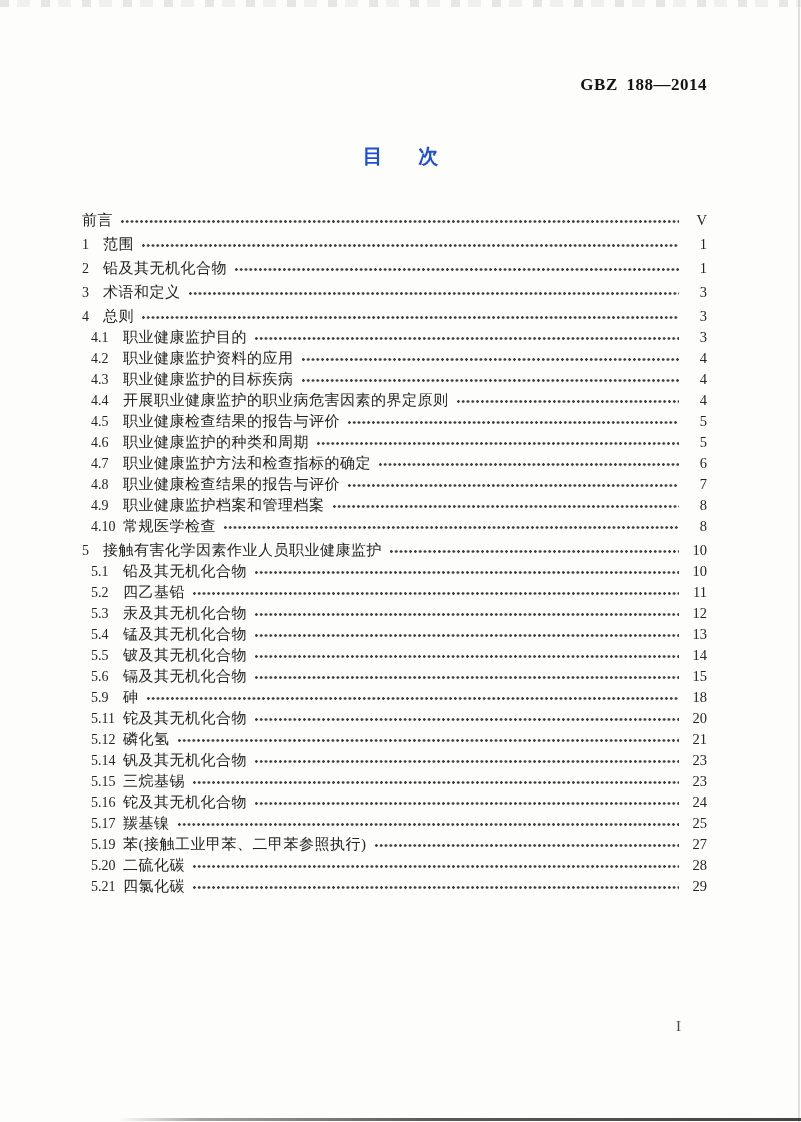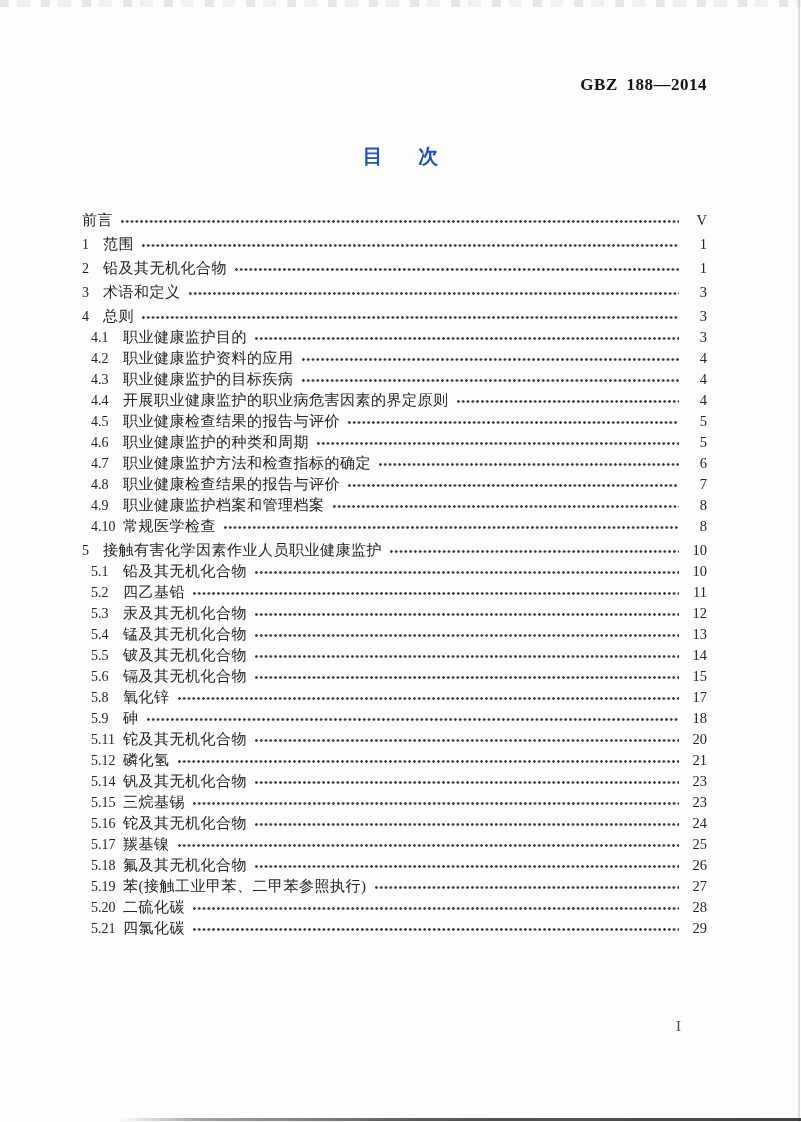--- a/index.html
+++ b/index.html
@@ -260,26 +260,20 @@
     <span class="leader"></span>
     <span class="toc-page">14</span>
   </div>
       <div class="toc-row l1">
     <span class="toc-num">5.6</span>
     <span class="toc-label">镉及其无机化合物</span>
     <span class="leader"></span>
     <span class="toc-page">15</span>
   </div>
       <div class="toc-row l1">
-    <span class="toc-num">5.8</span>
-    <span class="toc-label">氧化锌</span>
-    <span class="leader"></span>
-    <span class="toc-page">17</span>
-  </div>
-      <div class="toc-row l1">
     <span class="toc-num">5.9</span>
     <span class="toc-label">砷</span>
     <span class="leader"></span>
     <span class="toc-page">18</span>
   </div>
       <div class="toc-row l1">
     <span class="toc-num">5.11</span>
     <span class="toc-label">铊及其无机化合物</span>
     <span class="leader"></span>
     <span class="toc-page">20</span>
@@ -308,26 +302,20 @@
     <span class="leader"></span>
     <span class="toc-page">24</span>
   </div>
       <div class="toc-row l1">
     <span class="toc-num">5.17</span>
     <span class="toc-label">羰基镍</span>
     <span class="leader"></span>
     <span class="toc-page">25</span>
   </div>
       <div class="toc-row l1">
-    <span class="toc-num">5.18</span>
-    <span class="toc-label">氟及其无机化合物</span>
-    <span class="leader"></span>
-    <span class="toc-page">26</span>
-  </div>
-      <div class="toc-row l1">
     <span class="toc-num">5.19</span>
     <span class="toc-label">苯(接触工业甲苯、二甲苯参照执行)</span>
     <span class="leader"></span>
     <span class="toc-page">27</span>
   </div>
       <div class="toc-row l1">
     <span class="toc-num">5.20</span>
     <span class="toc-label">二硫化碳</span>
     <span class="leader"></span>
     <span class="toc-page">28</span>

